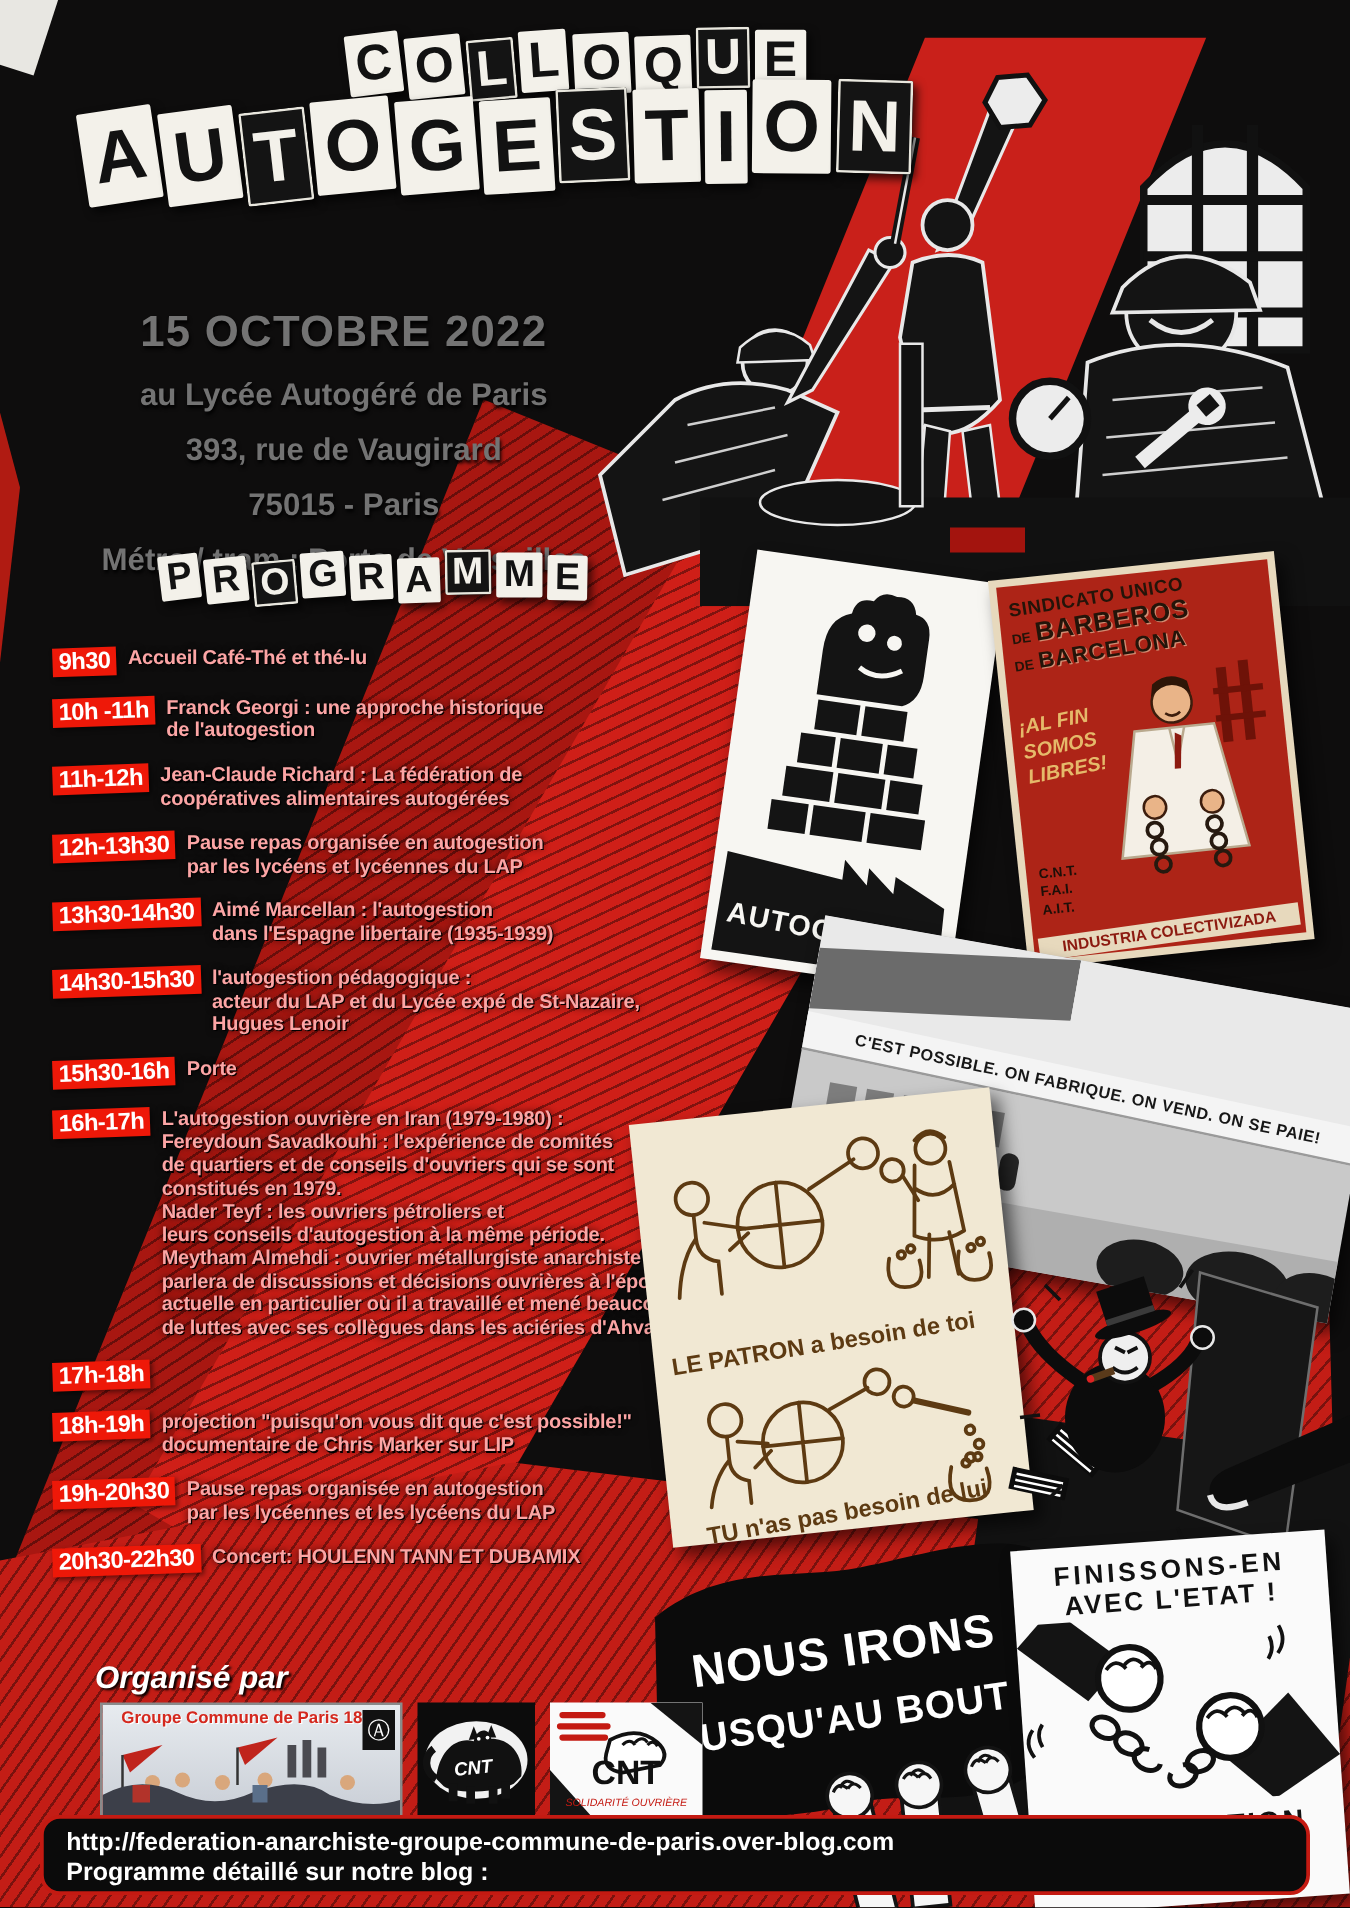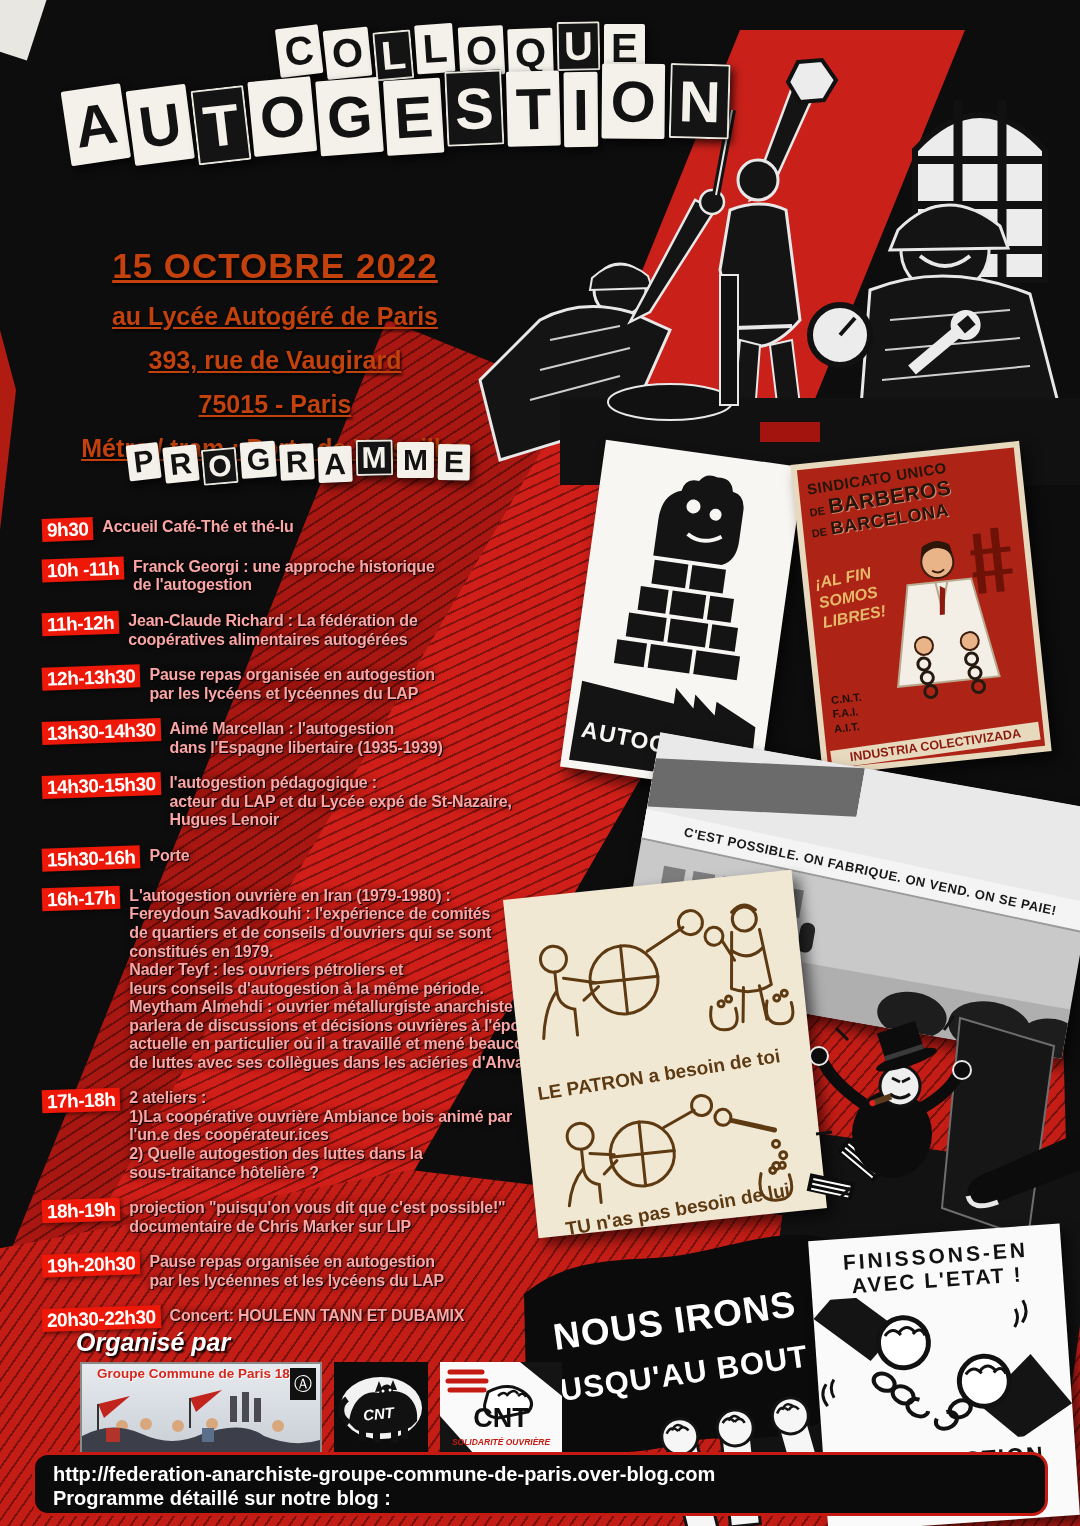--- a/index.html
+++ b/index.html
@@ -27,22 +27,22 @@
   .ransom span.inv{background:#141414;color:#f3f1ea;box-shadow:3px 4px 8px rgba(0,0,0,.75),inset 0 0 0 2px #e9e7de;}
   #title{position:absolute;left:64px;top:26px;z-index:5;}
   .t1{margin-left:212px;transform:rotate(-1deg);}
   .t1 span{font-size:40px;padding:2px 7px;}
   .t2{transform:rotate(-2.5deg);margin-top:2px;}
   .t2 span{font-size:58px;padding:4px 9px;}
   #programme{position:absolute;left:126px;top:444px;z-index:5;transform:rotate(-1deg);}
   #programme span{font-size:30px;padding:1px 6px;}
 
   
-  #event{position:absolute;left:40px;top:246px;width:470px;z-index:5;text-align:center;color:#c2410c;
-         text-shadow:1px 2px 3px #000;text-decoration:underline;}
+  #event{position:absolute;left:40px;top:246px;width:470px;z-index:5;text-align:center;color:#737373;
+         text-shadow:1px 2px 3px #000;}
   .ev-date{font-size:35px;font-weight:800;letter-spacing:1px;margin-bottom:16px;}
   .ev-line{font-size:25px;font-weight:800;margin-bottom:15px;}
 
   
   #schedule{position:absolute;left:42px;top:518px;width:545px;z-index:3;}
   .row{display:flex;gap:9px;margin-bottom:17px;align-items:flex-start;}
   .time{display:inline-block;background:#ee1808;color:#fff;font-weight:800;font-size:19px;line-height:1.05;
         padding:2px 5px 1px;transform:rotate(-2deg);box-shadow:2px 2px 4px rgba(0,0,0,.5);
         letter-spacing:-.5px;white-space:nowrap;flex:0 0 auto;}
   .desc{font-size:16px;font-weight:700;line-height:1.16;color:#fca5a5;white-space:pre-line;
@@ -107,21 +107,21 @@
   #logo-commune{width:242px;height:92px;background:linear-gradient(#e7ebef,#c9ced6);
                 border:2px solid #8a8a8a;position:relative;overflow:hidden;}
   .gc-caption{position:relative;z-index:2;color:#d4281e;font-weight:800;font-size:13.5px;text-align:center;
               margin-top:2px;text-shadow:1px 1px 0 #fff;}
   .gc-scene{position:absolute;left:0;bottom:0;z-index:1;}
   .gc-circlea{position:absolute;right:4px;top:4px;z-index:3;width:26px;height:32px;background:#111;
               color:#fff;font-size:18px;display:flex;align-items:center;justify-content:center;}
   #logo-cat{width:94px;height:92px;background:#0c0c0c;display:flex;align-items:center;justify-content:center;}
   #logo-so{width:122px;height:92px;background:#fafafa;position:relative;overflow:hidden;text-align:center;}
   .so-cnt{position:absolute;left:0;right:0;bottom:22px;font-size:27px;font-weight:800;color:#101010;line-height:1;}
-  .so-sub{position:absolute;left:0;right:0;bottom:7px;font-size:8.5px;font-weight:700;font-style:italic;color:#c41a12;}
+  .so-sub{position:absolute;left:0;right:0;bottom:7px;font-size:8.5px;font-weight:400;font-style:italic;color:#c41a12;}
 
   #footer-box{position:absolute;left:32px;top:1452px;width:1016px;height:64px;z-index:6;background:#0b0b0b;
               border:3px solid #c41a12;border-radius:16px;color:#fff;padding:7px 18px;
               font-weight:800;font-size:20px;line-height:1.22;}
 </style>
 </head>
 <body>
 
 <div id="poster">
 
@@ -273,25 +273,20 @@
 constitués en 1979.
 Nader Teyf : les ouvriers pétroliers et
 leurs conseils d'autogestion à la même période.
 Meytham Almehdi : ouvrier métallurgiste anarchiste
 parlera de discussions et décisions ouvrières à l'époque
 actuelle en particulier où il a travaillé et mené beaucoup
 de luttes avec ses collègues dans les aciéries d'Ahvaz</span>
       </div>
     <div class="row">
         <span class="time">17h-18h</span>
-        <span class="desc">2 ateliers :
-1)La coopérative ouvrière Ambiance bois animé par
-l'un.e des coopérateur.ices
-2) Quelle autogestion des luttes dans la
-sous-traitance hôtelière ?</span>
       </div>
     <div class="row">
         <span class="time">18h-19h</span>
         <span class="desc">projection "puisqu'on vous dit que c'est possible!"
 documentaire de Chris Marker sur LIP</span>
       </div>
     <div class="row">
         <span class="time">19h-20h30</span>
         <span class="desc">Pause repas organisée en autogestion
 par les lycéennes et les lycéens du LAP</span>

